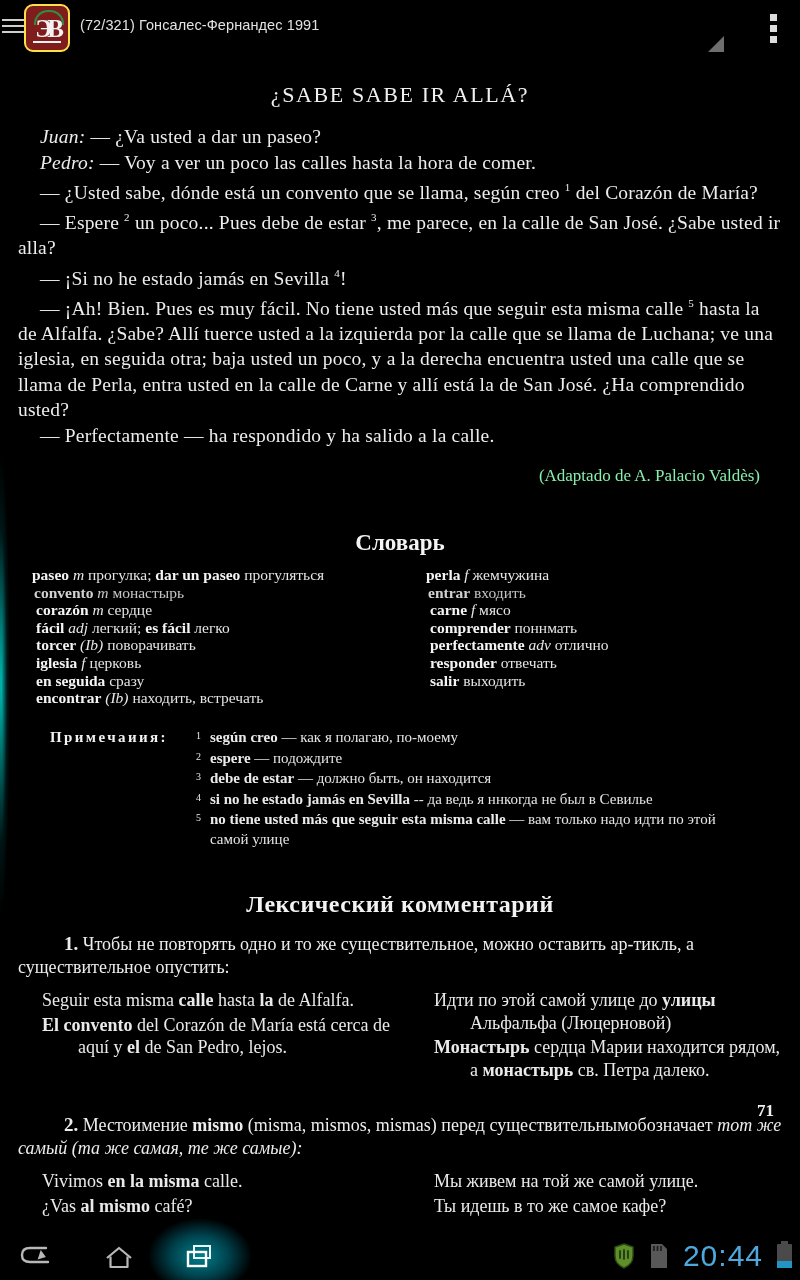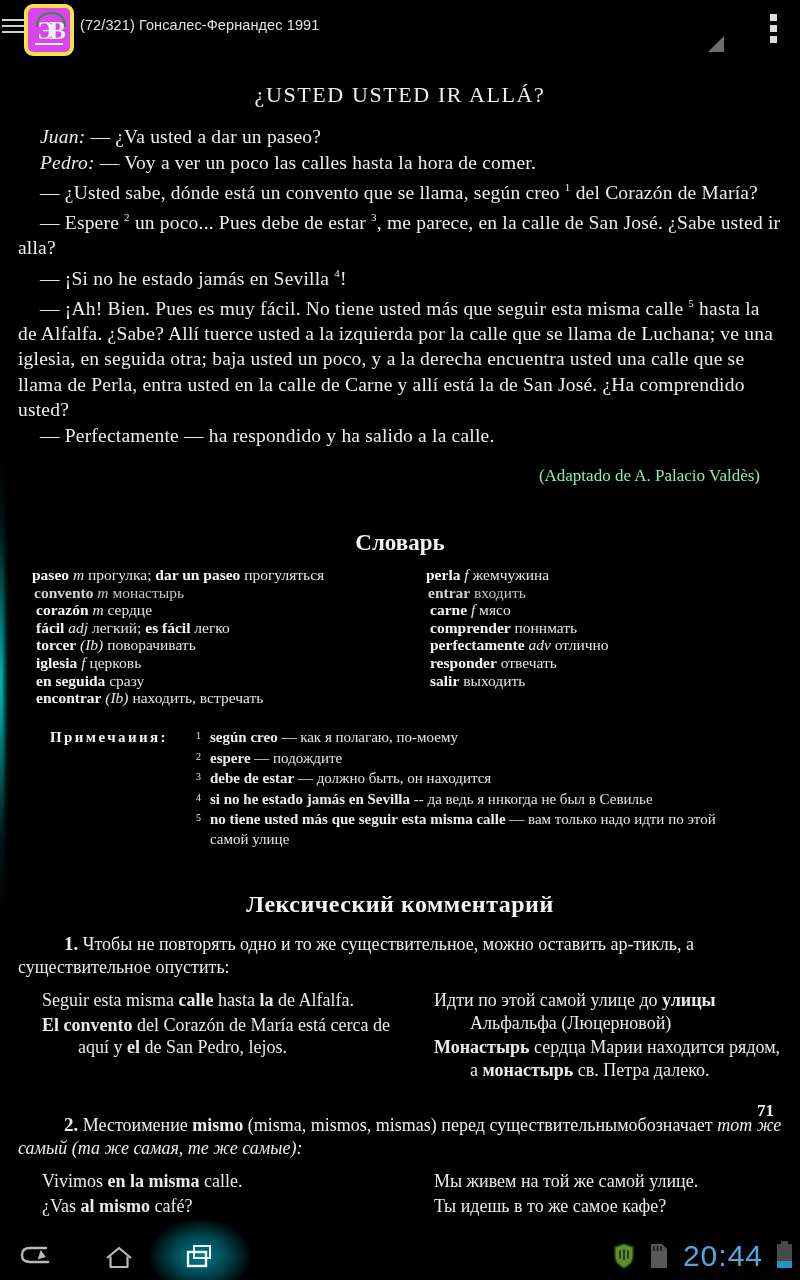--- a/index.html
+++ b/index.html
@@ -25,23 +25,23 @@
     position: absolute; left: 2px; top: 19px;
     width: 22px; height: 16px;
   }
   #hamburger i {
     display: block; height: 2px; background: #cfcfcf;
     margin-bottom: 4px; width: 22px;
   }
   #applogo {
     position: absolute; left: 24px; top: 4px;
     width: 42px; height: 44px;
-    border: 4px solid #fde047;
+    border: 2px solid #fde047;
     border-radius: 9px;
-    background: #d946ef;
+    background: #7f1d1d;
     overflow: hidden;
   }
   #applogo .arc {
     position: absolute; left: 8px; top: 4px;
     width: 26px; height: 13px;
     border: 2px solid #2f8f3f;
     border-bottom: none;
     border-radius: 14px 14px 0 0;
   }
   #applogo .glyph {
@@ -310,21 +310,21 @@
     <i></i>
       <i></i>
       <i></i>
   </div>
 </div>
 
 <div id="left-glow"></div>
 
 <div id="page">
 
-  <h1 class="doc-title">¿USTED USTED IR ALLÁ?</h1>
+  <h1 class="doc-title">¿SABE SABE IR ALLÁ?</h1>
 
   <div class="dialogue">
     <p class="ind"><i>Juan:</i> — ¿Va usted a dar un paseo?</p>
     <p class="ind"><i>Pedro:</i> — Voy a ver un poco las calles hasta la hora de comer.</p>
     <p class="ind">— ¿Usted sabe, dónde está un convento que se llama, según creo <sup>1</sup> del Corazón de María?</p>
     <p class="ind">— Espere <sup>2</sup> un poco... Pues debe de estar <sup>3</sup>, me parece, en la calle de San José. ¿Sabe usted ir alla?</p>
     <p class="ind">— ¡Si no he estado jamás en Sevilla <sup>4</sup>!</p>
     <p class="ind">— ¡Ah! Bien. Pues es muy fácil. No tiene usted más que seguir esta misma calle <sup>5</sup> hasta la de Alfalfa. ¿Sabe? Allí tuerce usted a la izquierda por la calle que se llama de Luchana; ve una iglesia, en seguida otra; baja usted un poco, y a la derecha encuentra usted una calle que se llama de Perla, entra usted en la calle de Carne y allí está la de San José. ¿Ha comprendido usted?</p>
     <p class="ind">— Perfectamente — ha respondido y ha salido a la calle.</p>
   </div>

